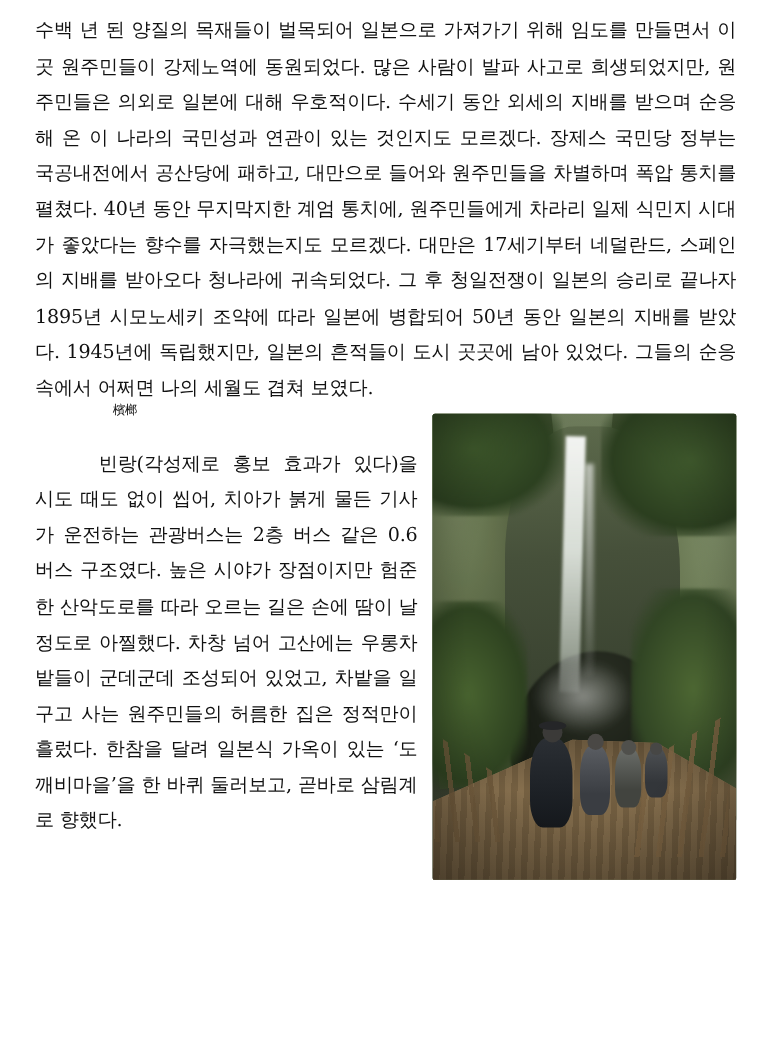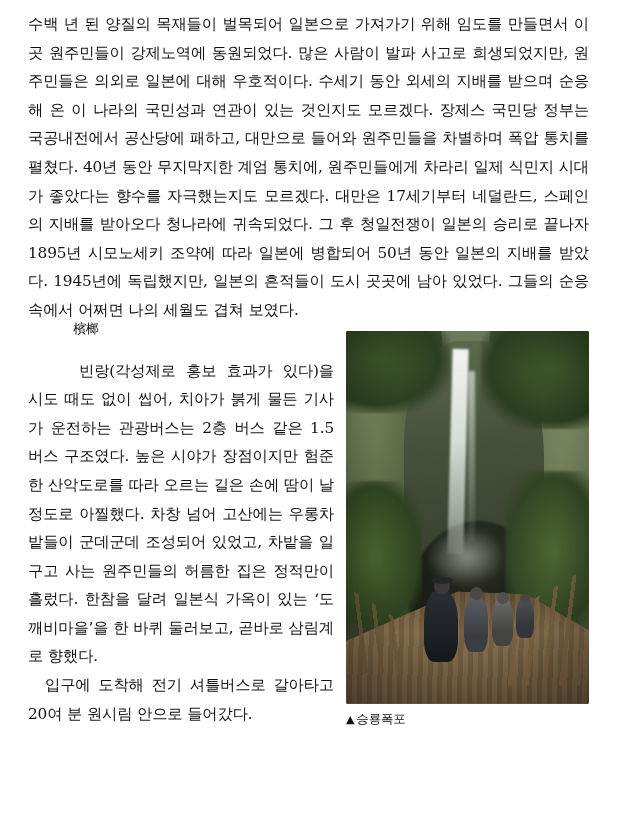--- a/index.html
+++ b/index.html
@@ -43,23 +43,23 @@
   }
   .ruby-word .ruby-base {
     display: inline-block;
     margin-top: 32px;
   }
   .ruby-word .ruby-annot {
     position: absolute;
     left: 0;
     right: 0;
     top: -1px;
-    font-size: 13px;
+    font-size: 10px;
     line-height: 9px;
-    text-align: center;
+    text-align: right;
     letter-spacing: -0.5px;
     color: #111;
   }
   
   .figure {
     float: right;
     width: 243px;
     margin: 6px 0 0 12px;
   }
   .figure-photo {
@@ -269,26 +269,22 @@
           <div class="p1-head"></div>
           <div class="p1-hat"></div>
           <div class="person p2"></div>
           <div class="p2-head"></div>
           <div class="person p3"></div>
           <div class="p3-head"></div>
           <div class="person p4"></div>
           <div class="p4-head"></div>
           <div class="ph-vignette"></div>
         </div>
-        <figcaption class="figure-caption">
-          <span class="caption-tri">▲</span><span>승룡폭포</span>
-        </figcaption>
       </figure>
 
-      <p class="para"><span class="ruby-word"><span class="ruby-annot">檳榔</span><span class="ruby-base">빈랑</span></span><span>(각성제로 홍보 효과가 있다)을 시도 때도 없이 씹어, 치아가 붉게 물든 기사가 운전하는 관광버스는 2층 버스 같은 1.5 버스 구조였다. 높은 시야가 장점이지만 험준한 산악도로를 따라 오르는 길은 손에 땀이 날 정도로 아찔했다. 차창 넘어 고산에는 우롱차 밭들이 군데군데 조성되어 있었고, 차밭을 일구고 사는 원주민들의 허름한 집은 정적만이 흘렀다. 한참을 달려 일본식 가옥이 있는 ‘도깨비마을’을 한 바퀴 둘러보고, 곧바로 삼림계로 향했다.</span></p>
-
-      <p class="para">입구에 도착해 전기 셔틀버스로 갈아타고 20여 분 원시림 안으로 들어갔다.</p>
+      <p class="para"><span class="ruby-word"><span class="ruby-annot">檳榔</span><span class="ruby-base">빈랑</span></span><span>(각성제로 홍보 효과가 있다)을 시도 때도 없이 씹어, 치아가 붉게 물든 기사가 운전하는 관광버스는 2층 버스 같은 0.6 버스 구조였다. 높은 시야가 장점이지만 험준한 산악도로를 따라 오르는 길은 손에 땀이 날 정도로 아찔했다. 차창 넘어 고산에는 우롱차 밭들이 군데군데 조성되어 있었고, 차밭을 일구고 사는 원주민들의 허름한 집은 정적만이 흘렀다. 한참을 달려 일본식 가옥이 있는 ‘도깨비마을’을 한 바퀴 둘러보고, 곧바로 삼림계로 향했다.</span></p>
+
 
     </div>
 
   </div>
 
 </div>
 
 </body></html>

